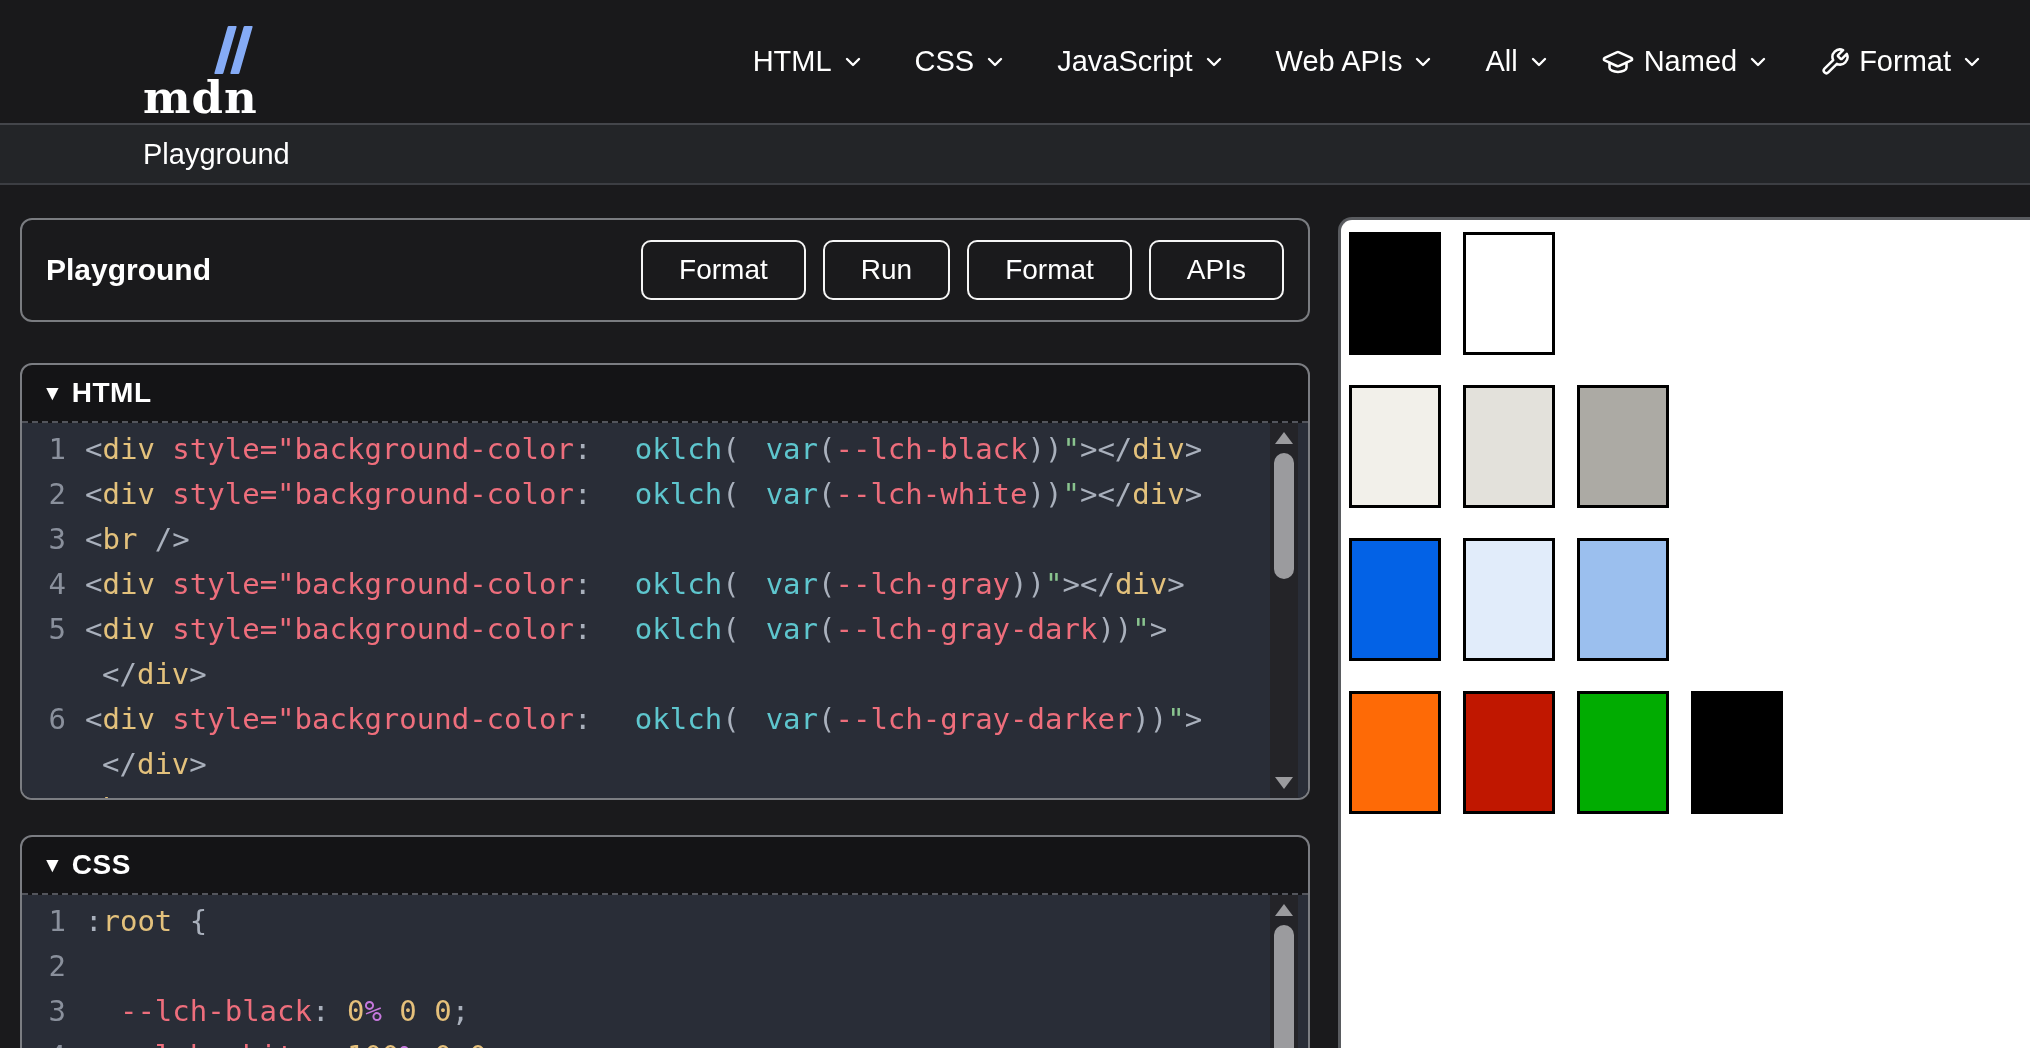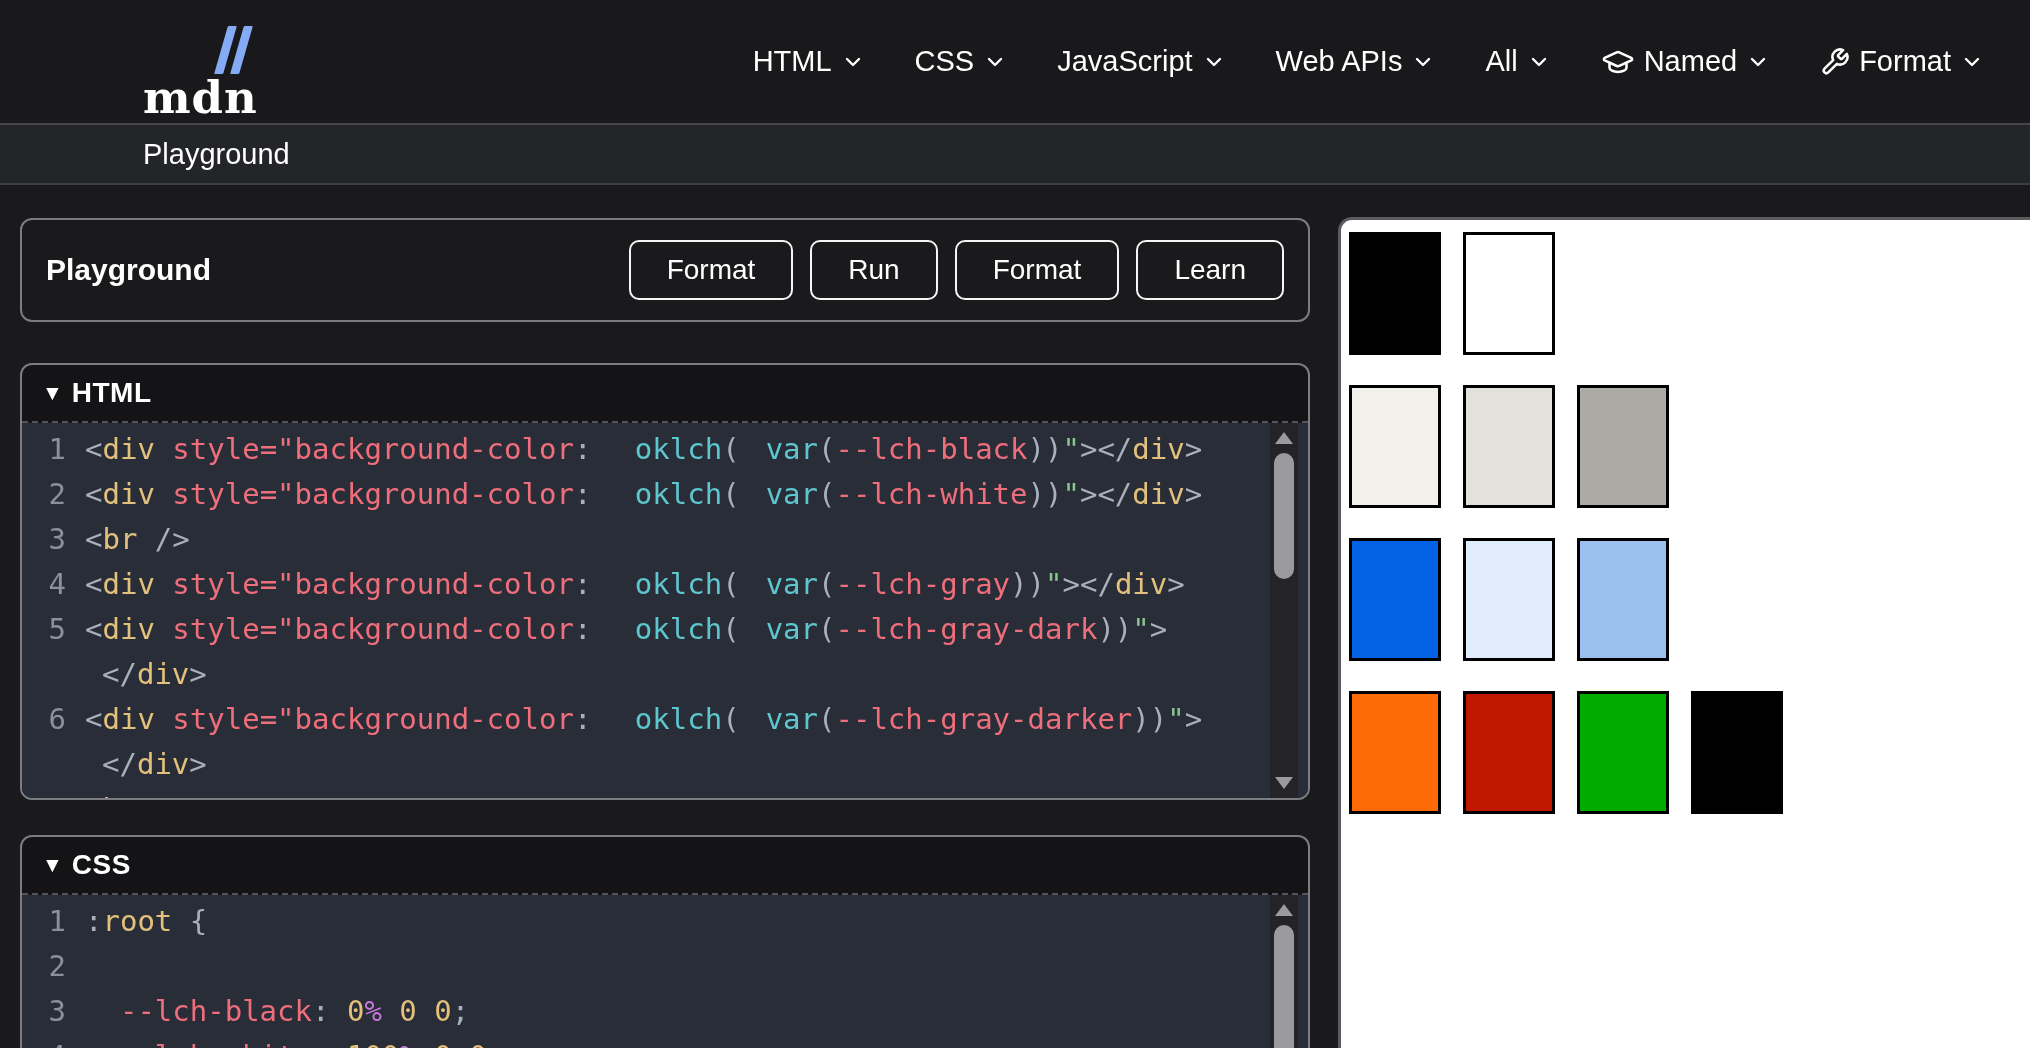--- a/index.html
+++ b/index.html
@@ -163,21 +163,21 @@
   <div class="crumb">
     <span class="crumb-label">Playground</span>
   </div>
 
   <div class="panel-head">
     <span class="panel-title">Playground</span>
     <div class="btns" id="btn-group">
         <button class="btn">Format</button>
         <button class="btn">Run</button>
         <button class="btn">Format</button>
-        <button class="btn">Learn</button>
+        <button class="btn">APIs</button>
       </div>
   </div>
 
   <div class="code-box" id="box-html">
     <div class="box-head">
       <span class="tri">▼</span>
       <span class="lbl">HTML</span>
     </div>
     <div class="editor" id="editor-html">
       <div id="html-lines">

